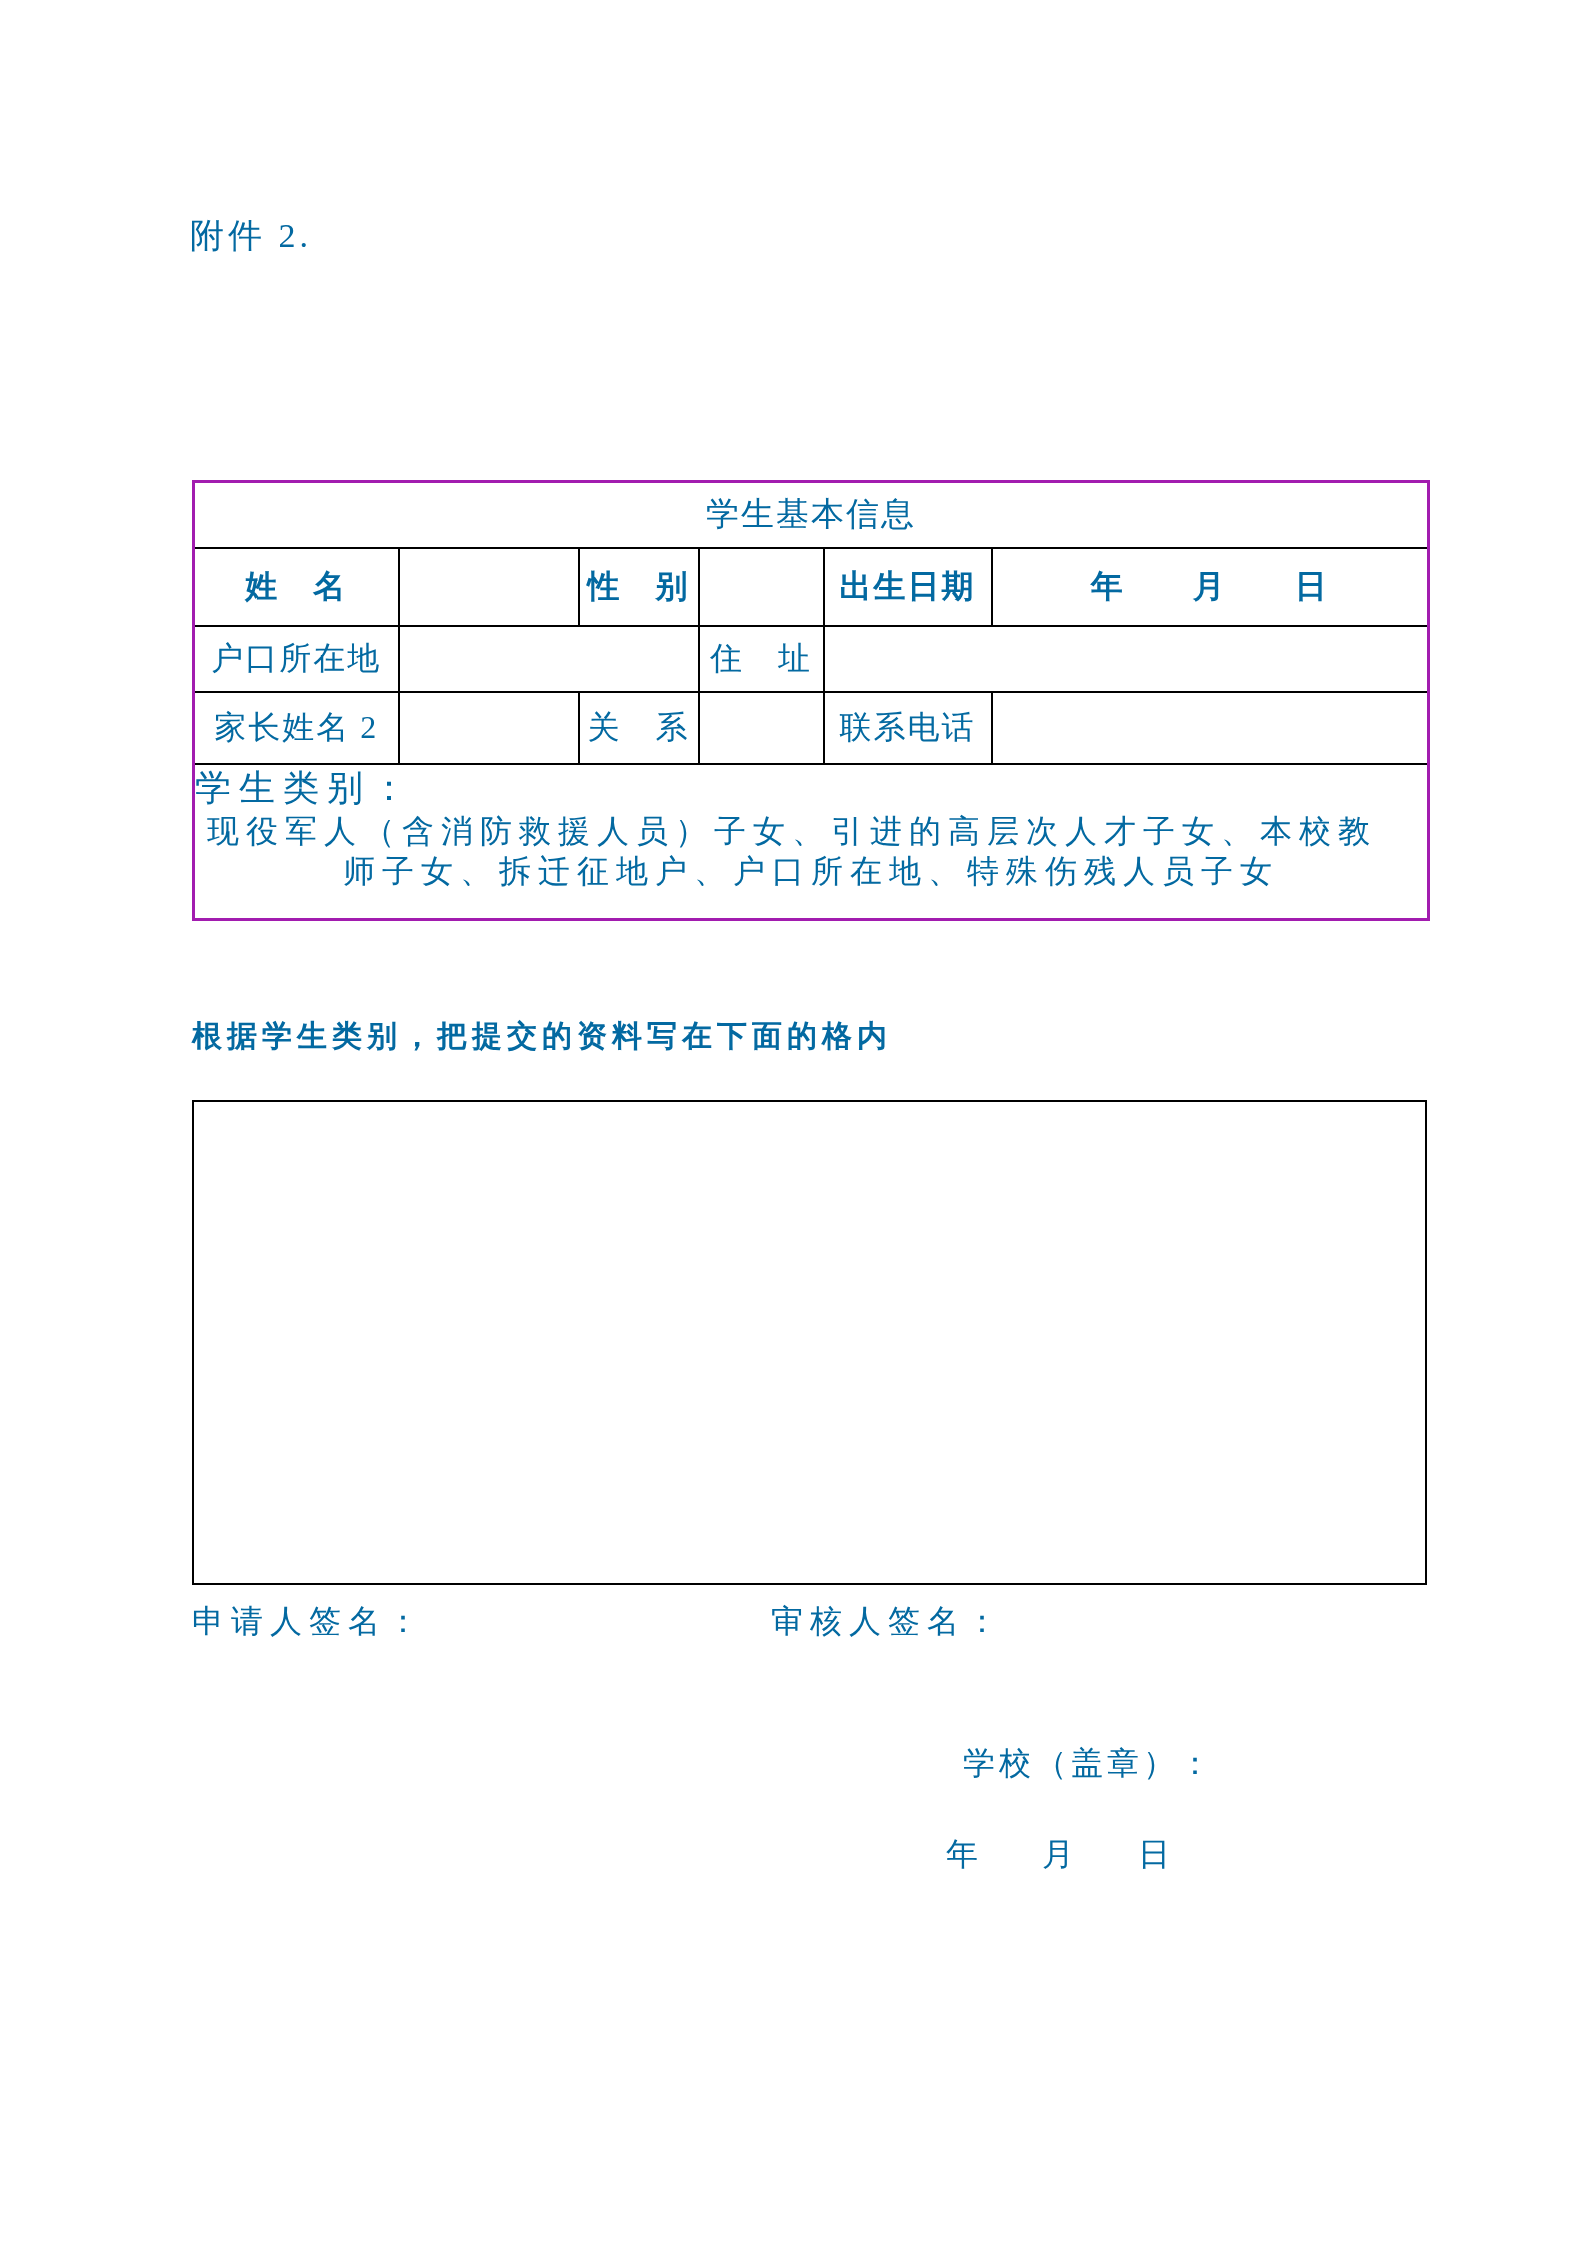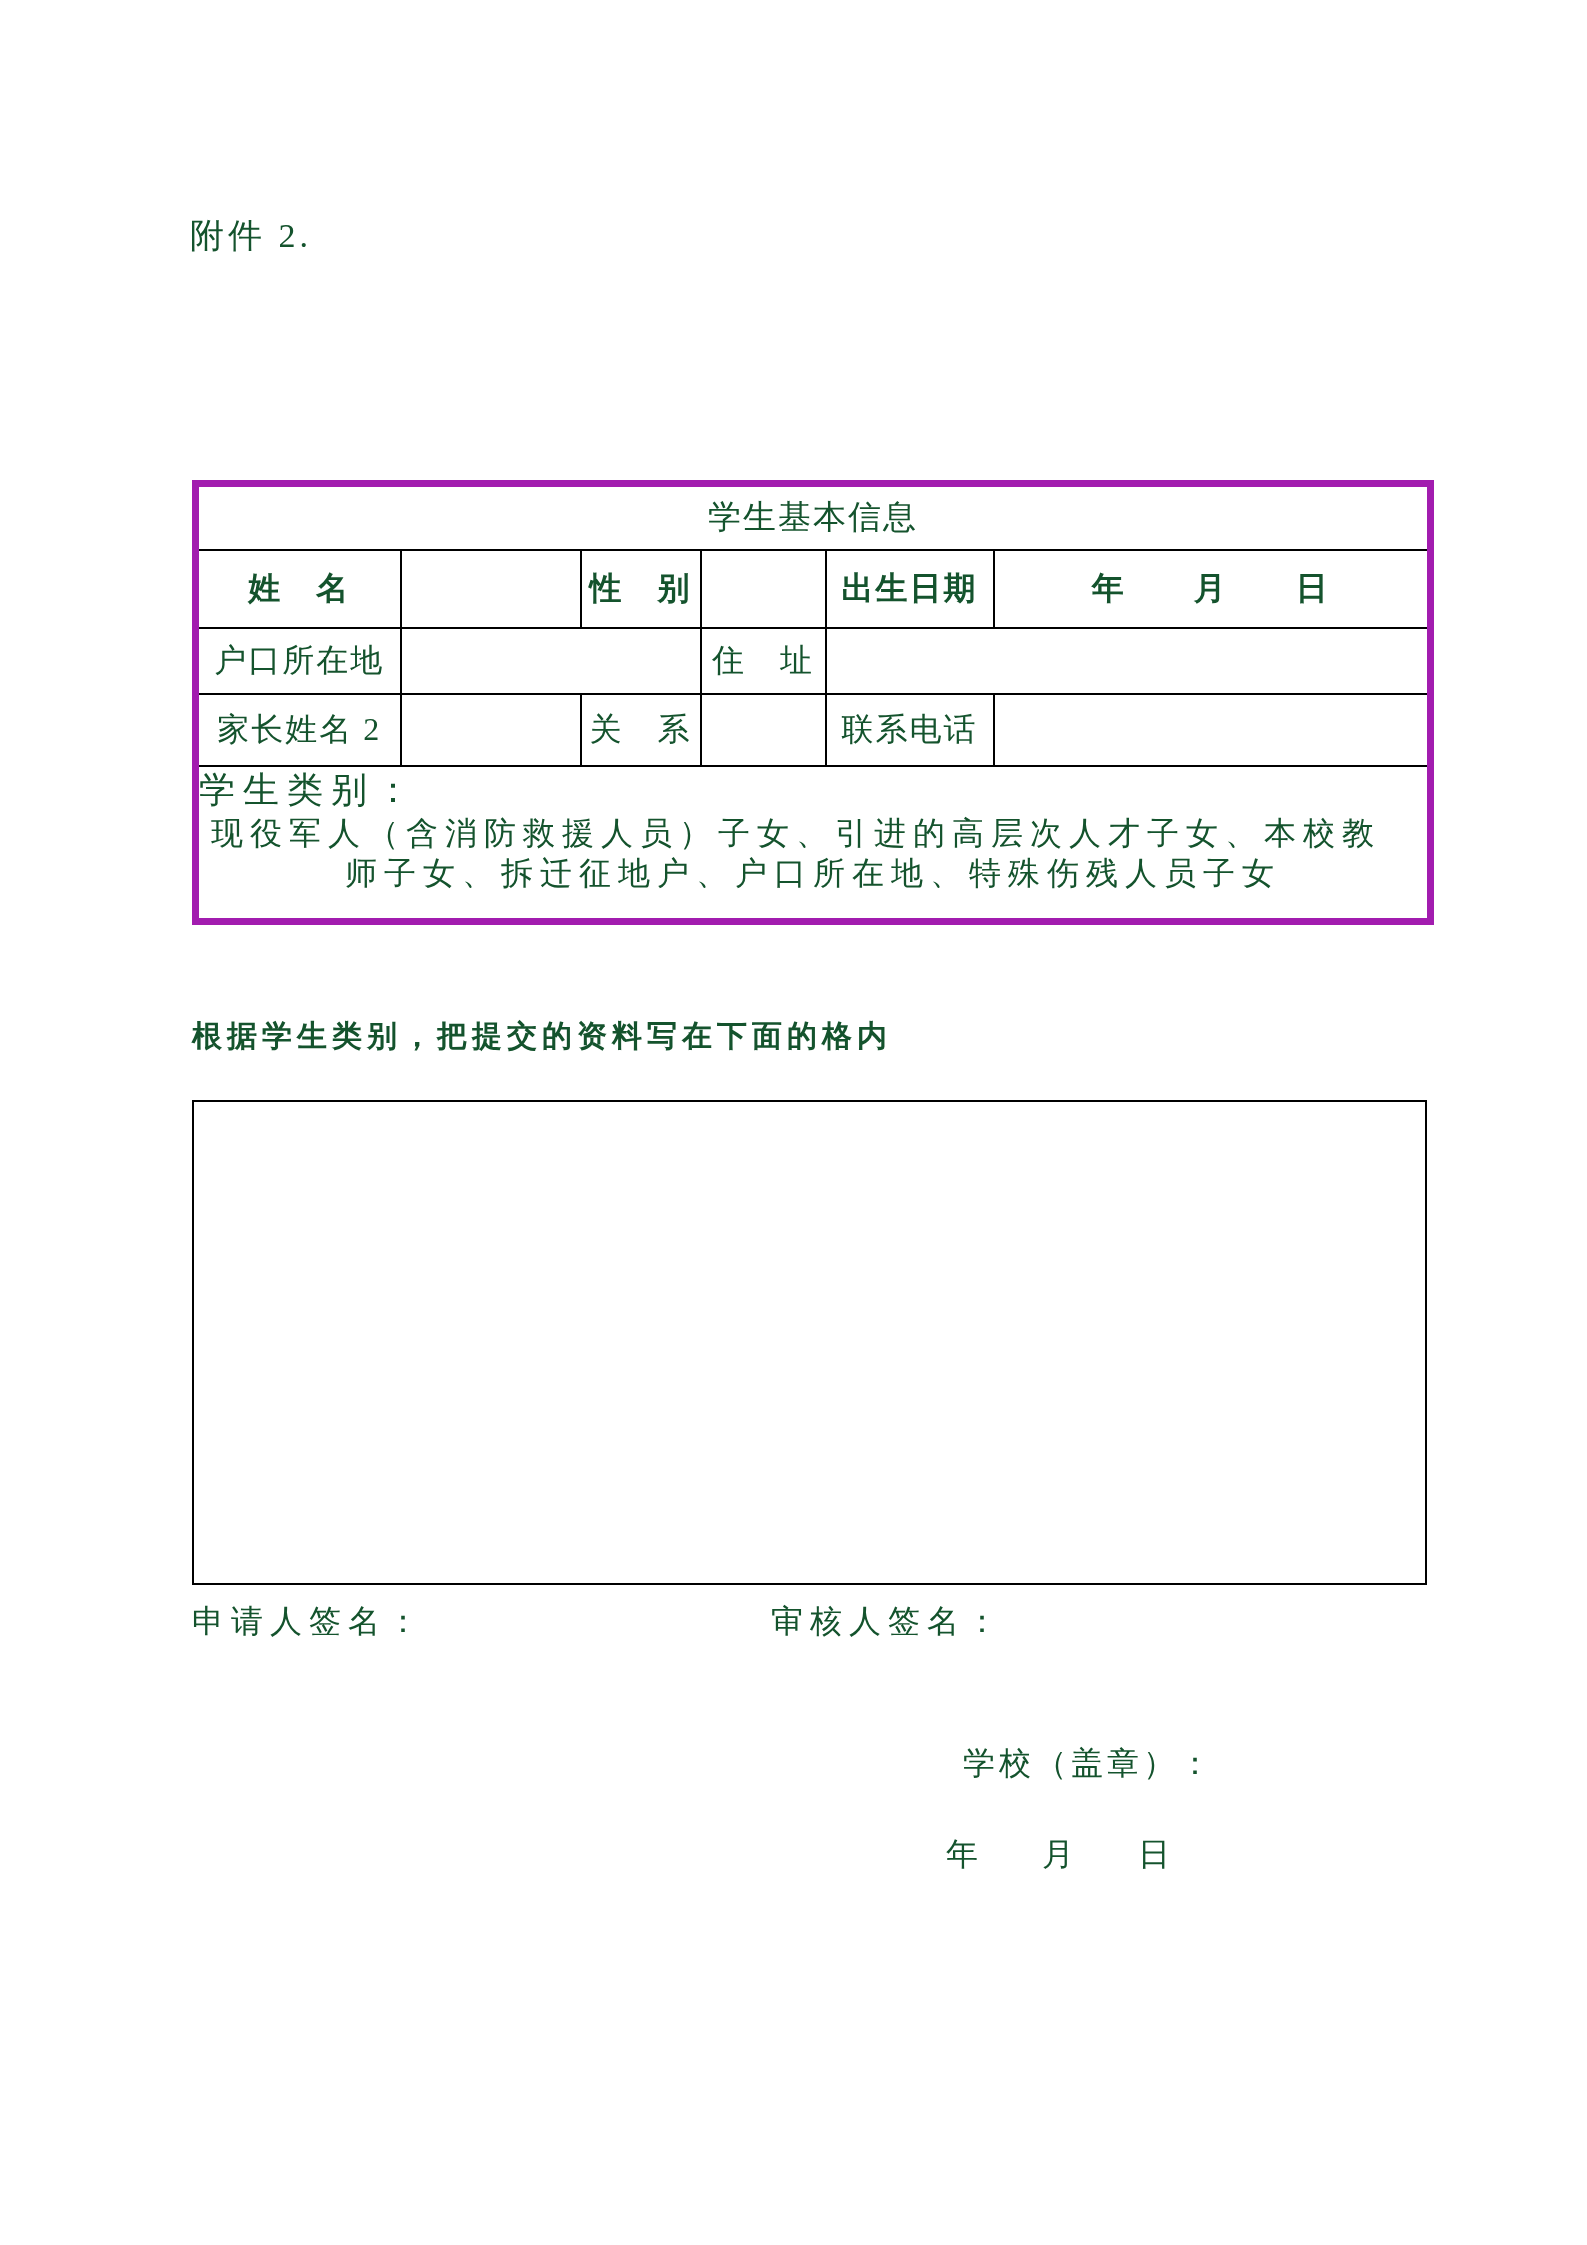--- a/index.html
+++ b/index.html
@@ -5,21 +5,21 @@
   html, body {
     margin: 0;
     padding: 0;
     background: #ffffff;
   }
   .page {
     position: relative;
     width: 1503px;
     height: 2245px;
     background: #ffffff;
-    color: #14532d;
+    color: #0369a1;
     font-family: "Liberation Serif", "DejaVu Serif", serif;
   }
 
   .attachment {
     position: absolute;
     left: 190px;
     top: 213px;
     font-size: 34px;
     letter-spacing: 4px;
   }
@@ -37,21 +37,21 @@
     letter-spacing: 1px;
   }
 
   .info-table {
     position: absolute;
     left: 192px;
     top: 480px;
     width: 1235px;
     border-collapse: collapse;
     table-layout: fixed;
-    border: 7px solid #a21caf;
+    border: 3px solid #a21caf;
     font-size: 32px;
     text-align: center;
   }
   .info-table td {
     border: 2px solid #000;
     padding: 0;
     letter-spacing: 2px;
     overflow: hidden;
   }
   .col1 { width: 205px; }

